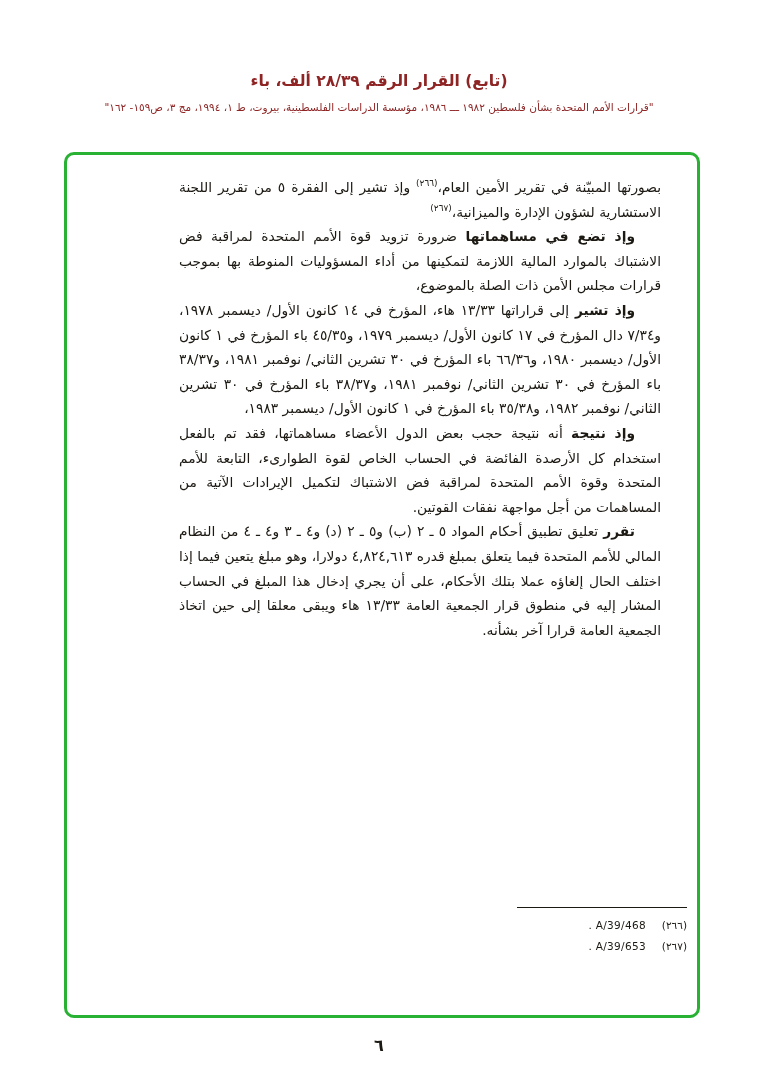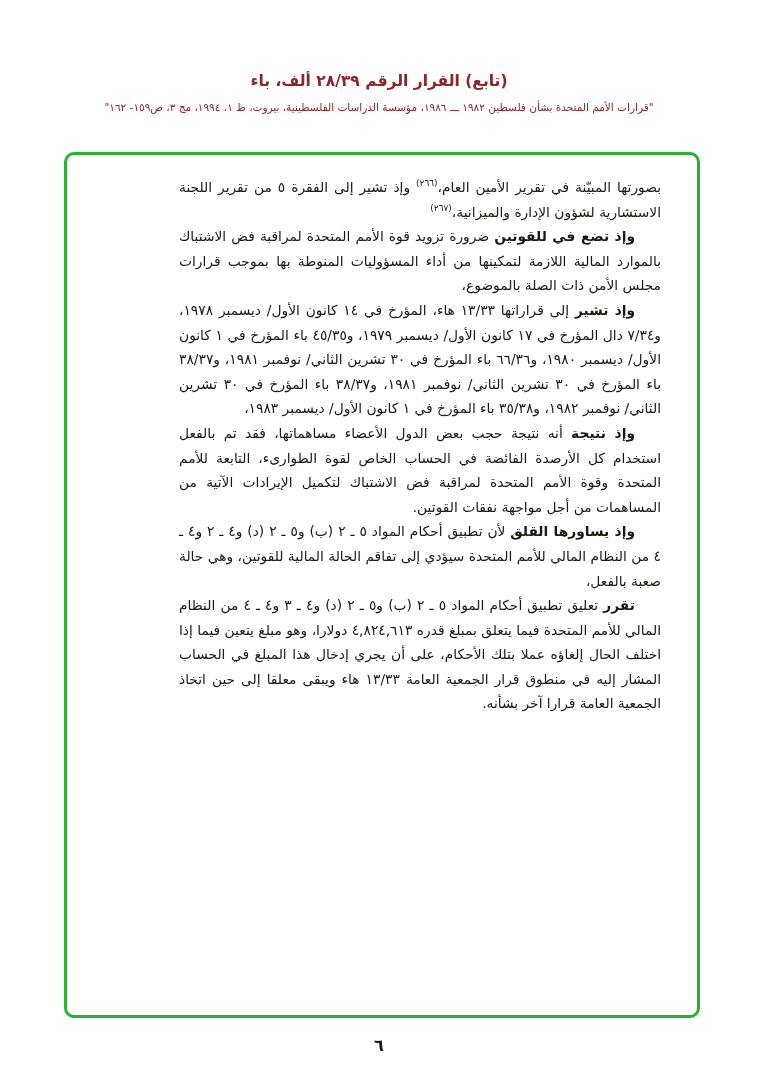--- a/index.html
+++ b/index.html
@@ -76,31 +76,35 @@
     <div class="doc-title" dir="rtl">(تابع) القرار الرقم ٢٨/٣٩ ألف، باء</div>
     <div class="doc-source" dir="rtl">"قرارات الأمم المتحدة بشأن فلسطين ١٩٨٢ ـــ ١٩٨٦، مؤسسة الدراسات الفلسطينية، بيروت، ط ١، ١٩٩٤، مج ٣، ص١٥٩- ١٦٢"</div>
   </div>
 
   <div class="green-box">
 
     <div class="text-block">
 
       <p class="para no-indent"><span>بصورتها المبيّنة في تقرير الأمين العام،</span><sup class="fn-ref">(٢٦٦)</sup><span>  وإذ تشير إلى الفقرة ٥ من تقرير اللجنة الاستشارية لشؤون الإدارة والميزانية،</span><sup class="fn-ref">(٢٦٧)</sup></p>
 
-      <p class="para"><strong class="lead">وإذ تضع في للقوتين</strong><span> ضرورة تزويد قوة الأمم المتحدة لمراقبة فض الاشتباك بالموارد المالية اللازمة لتمكينها من أداء المسؤوليات المنوطة بها بموجب قرارات مجلس الأمن ذات الصلة بالموضوع،</span></p>
+      <p class="para"><strong class="lead">وإذ تضع في مساهماتها</strong><span> ضرورة تزويد قوة الأمم المتحدة لمراقبة فض الاشتباك بالموارد المالية اللازمة لتمكينها من أداء المسؤوليات المنوطة بها بموجب قرارات مجلس الأمن ذات الصلة بالموضوع،</span></p>
 
 
       <p class="para"><strong class="lead">وإذ تشير</strong><span> إلى قراراتها ١٣/٣٣ هاء، المؤرخ في ١٤ كانون الأول/ ديسمبر ١٩٧٨، و٧/٣٤ دال المؤرخ في ١٧ كانون الأول/ ديسمبر ١٩٧٩، و٤٥/٣٥ باء المؤرخ في ١ كانون الأول/ ديسمبر ١٩٨٠، و٦٦/٣٦ باء المؤرخ في ٣٠ تشرين الثاني/ نوفمبر ١٩٨١، و٣٨/٣٧ باء المؤرخ في ٣٠ تشرين الثاني/ نوفمبر ١٩٨١، و٣٨/٣٧ باء المؤرخ في ٣٠ تشرين الثاني/ نوفمبر ١٩٨٢، و٣٥/٣٨ باء المؤرخ في ١ كانون الأول/ ديسمبر ١٩٨٣،</span></p>
 
       <p class="para"><strong class="lead">وإذ نتيجة</strong><span> أنه نتيجة حجب بعض الدول الأعضاء مساهماتها، فقد تم بالفعل استخدام كل الأرصدة الفائضة في الحساب الخاص لقوة الطوارىء، التابعة للأمم المتحدة وقوة الأمم المتحدة لمراقبة فض الاشتباك لتكميل الإيرادات الآتية من المساهمات من أجل مواجهة نفقات القوتين.</span></p>
 
-      <p class="para"><strong class="lead">وإذ يساورها القلق</strong><span> لأن تطبيق أحكام المواد ٥ ـ ٢ (ب) و٥ ـ ٢ (د) و٤ ـ ٢ و٤ ـ ٤ من النظام المالي للأمم المتحدة سيؤدي إلى تفاقم الحالة المالية للقوتين، وهي حالة صعبة بالفعل،</span></p>
 
       <p class="para"><strong class="lead">تقرر</strong><span> تعليق تطبيق أحكام المواد ٥ ـ ٢ (ب) و٥ ـ ٢ (د) و٤ ـ ٣ و٤ ـ ٤ من النظام المالي للأمم المتحدة فيما يتعلق بمبلغ قدره ٤,٨٢٤,٦١٣ دولارا، وهو مبلغ يتعين فيما إذا اختلف الحال إلغاؤه عملا بتلك الأحكام، على أن يجري إدخال هذا المبلغ في الحساب المشار إليه في منطوق قرار الجمعية العامة ١٣/٣٣ هاء ويبقى معلقا إلى حين اتخاذ الجمعية العامة قرارا آخر بشأنه.</span></p>
 
     </div>
 
+    <div class="footnote-area">
+      <div class="footnote-rule"></div>
+      <div class="footnote"><span class="fn-marker">(٢٦٦)</span><span class="fn-text">A/39/468 .</span></div>
+      <div class="footnote"><span class="fn-marker">(٢٦٧)</span><span class="fn-text">A/39/653 .</span></div>
+    </div>
 
   </div>
 
   <div class="page-number">٦</div>
 
 </div>
 
 </body></html>

